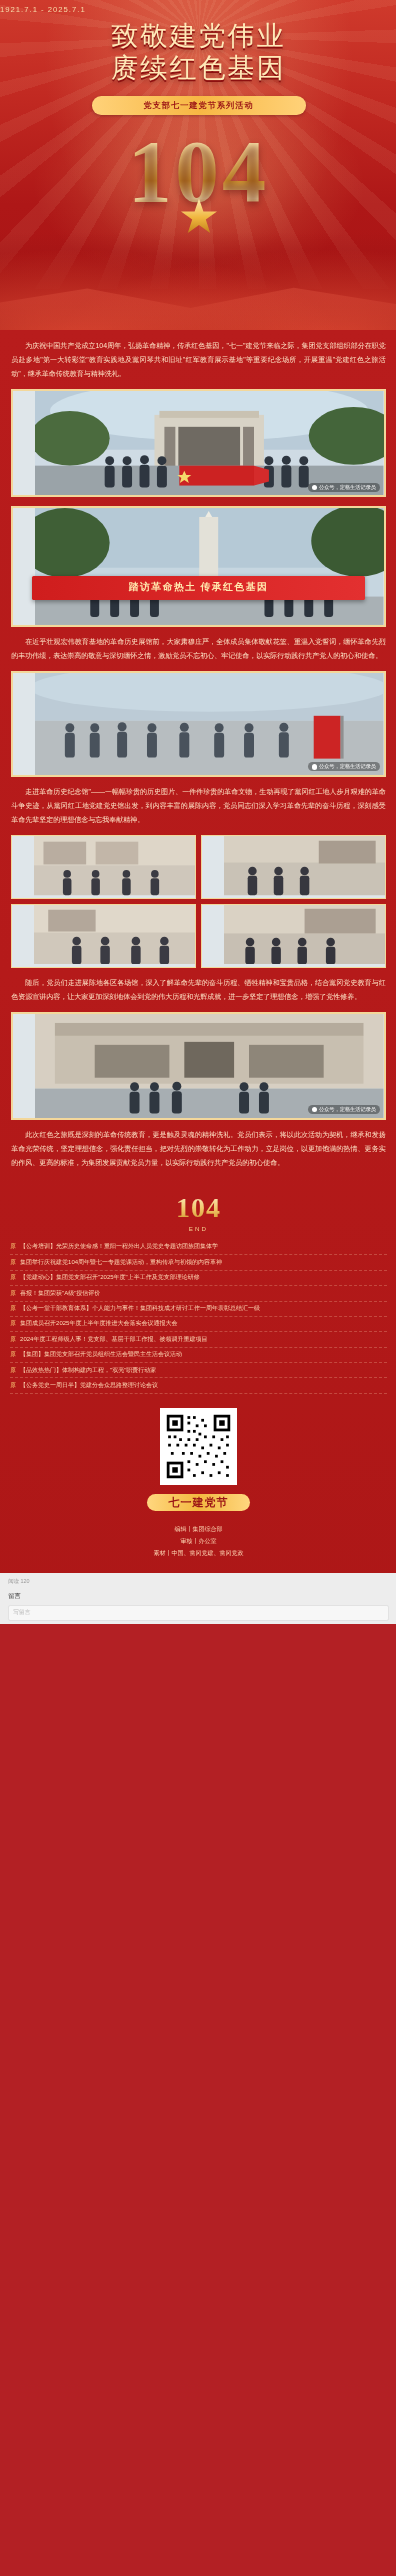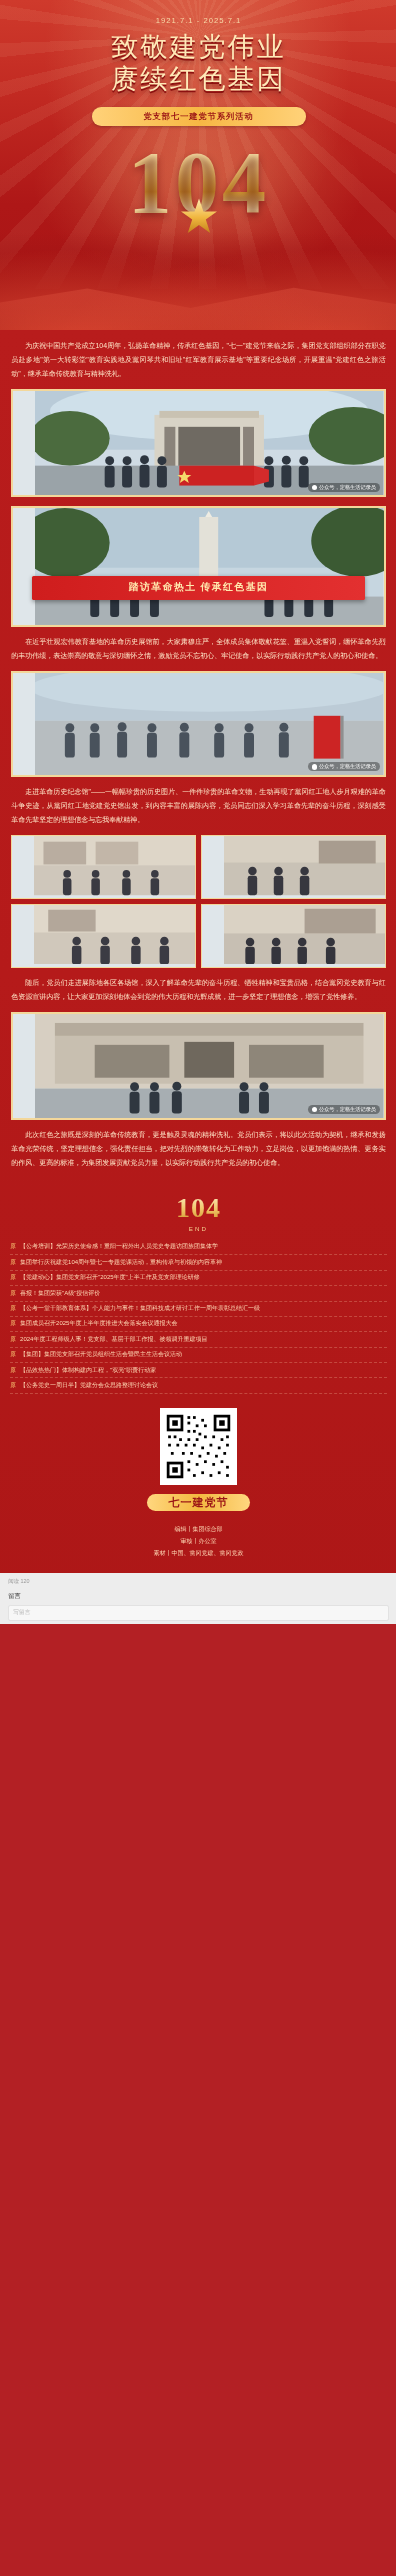--- a/index.html
+++ b/index.html
@@ -34,22 +34,22 @@
       rgba(255,220,180,0.10) 0deg 4deg, rgba(255,220,180,0) 4deg 11deg);
     opacity: .75;
   }
   .hero-glow {
     position:absolute; left:50%; top:77px; transform:translateX(-50%);
     width:361px; height:216px;
     background: radial-gradient(ellipse at center, rgba(255,190,120,.30) 0%, rgba(255,190,120,0) 65%);
   }
   .hero-date {
     position: relative;
-    text-align: center;
-    padding-top: 16px;
+    text-align: left;
+    padding-top: 5px;
     font-size: 7.7px;
     letter-spacing: 1px;
     color: #f7d9a8;
   }
   .hero-title {
     position: relative;
     text-align: center;
     margin-top: 7.2px;
     font-family: "Liberation Serif", serif;
     font-weight: normal;

